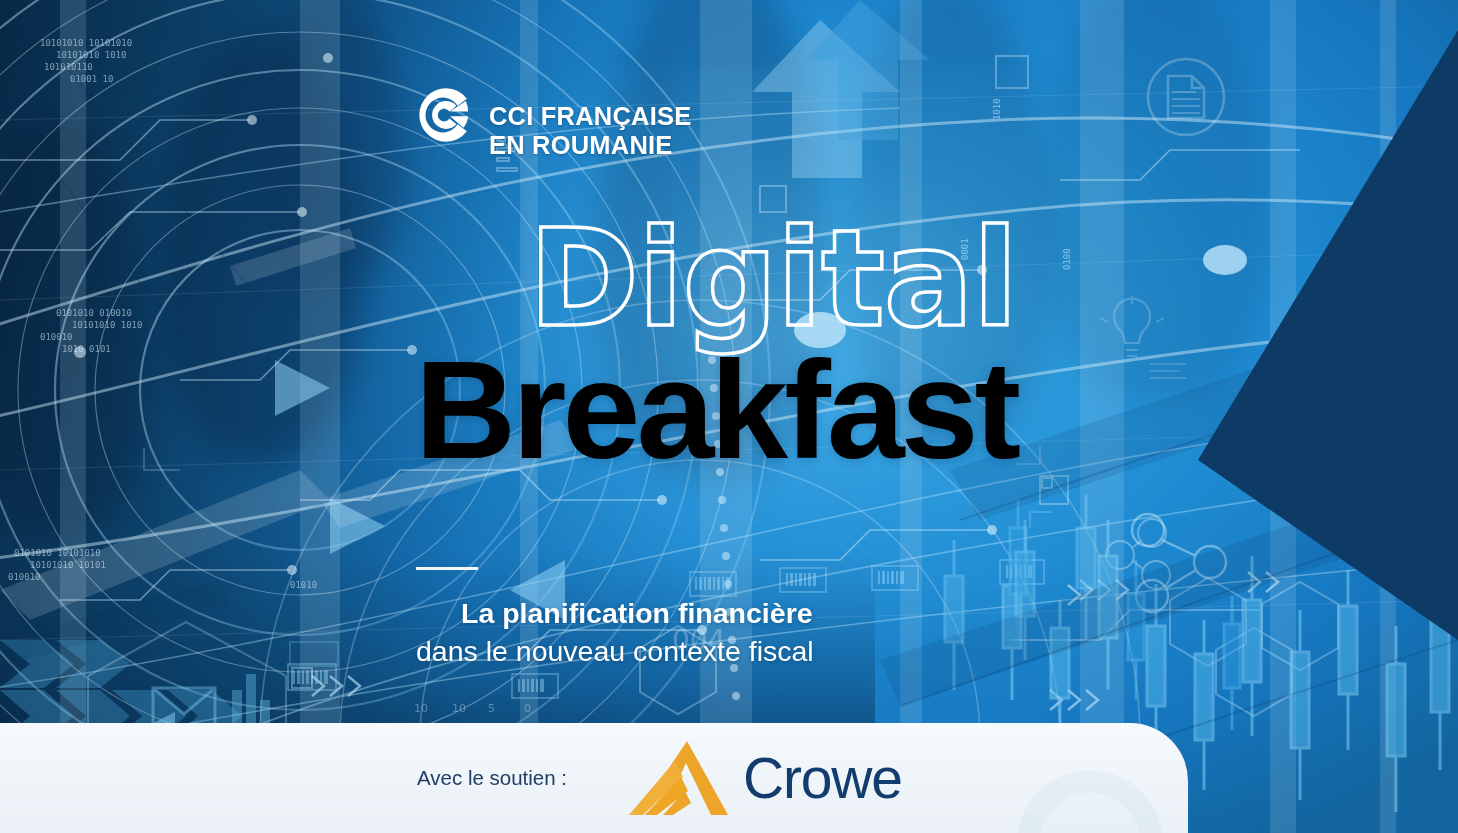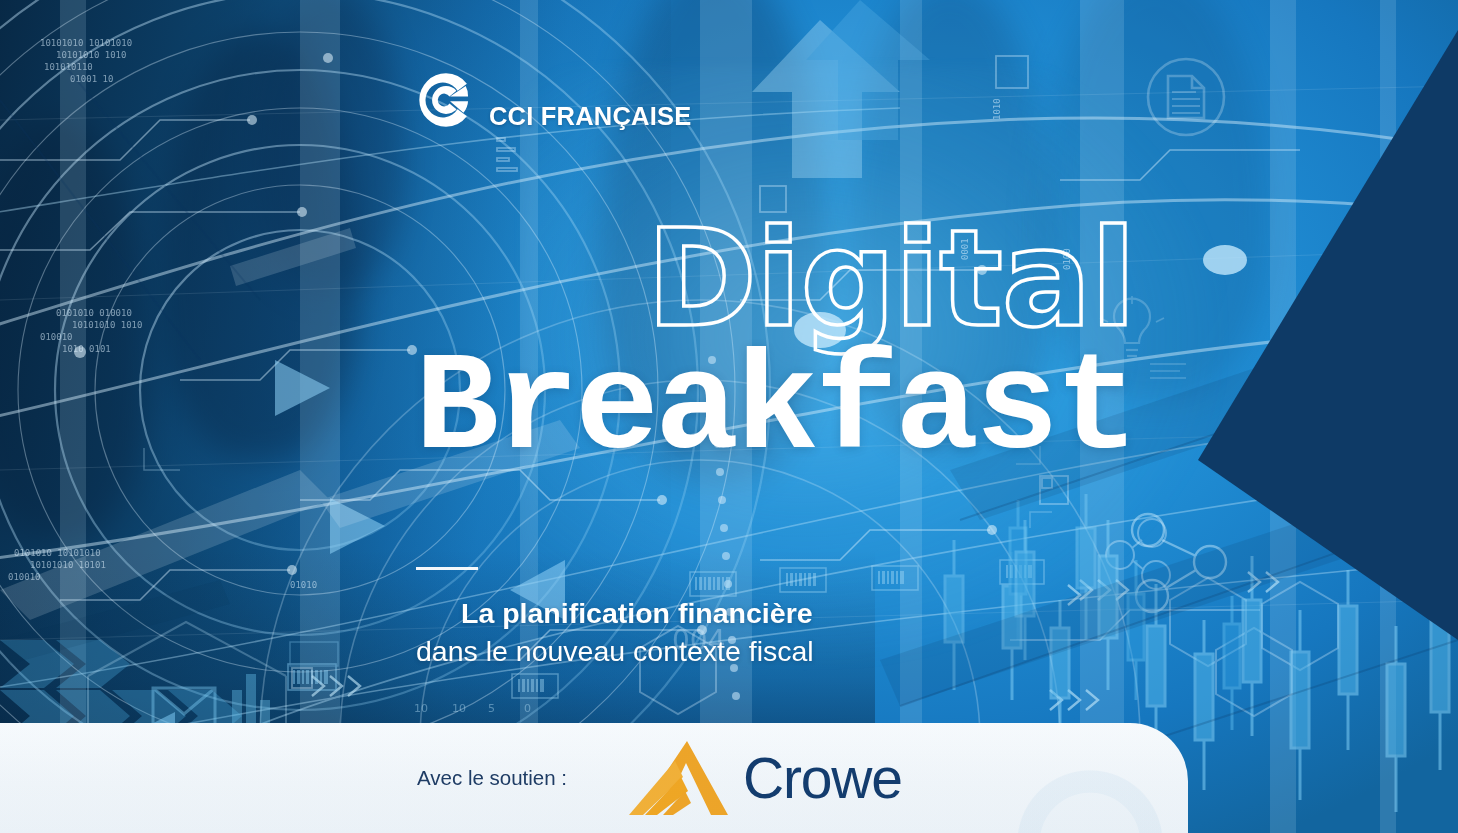--- a/index.html
+++ b/index.html
@@ -65,23 +65,23 @@
     letter-spacing:-1px;
     color:transparent;
     -webkit-text-stroke:3.4px #ffffff;
     text-shadow:none;
     font-family:"DejaVu Sans", sans-serif;
     text-align:right;
   }
   .title-solid{
     font-size:140px; font-weight:bold; line-height:.94;
     letter-spacing:-4px;
-    color:#ffffff;
+    color:#000000;
     margin-top:4px;
-    font-family:Liberation Mono, monospace;
+    font-family:Liberation Sans, sans-serif;
     text-shadow:0 2px 10px rgba(5,40,75,.20);
   }
 
   .divider{
     position:absolute; left:416px; top:567px;
     width:62px; height:3px; background:#ffffff; opacity:.95;
   }
 
   .subtitle{
     position:absolute; left:416px; top:595px;
@@ -546,20 +546,21 @@
 
       <path d="M50,4 A46,46 0 1 0 50,96 A46,46 0 0 0 86,78 L70,66 A30,30 0 1 1 70,34 L86,22 A46,46 0 0 0 50,4 Z" fill="#ffffff"></path>
 
       <path d="M50,26 A24,24 0 1 0 50,74 A24,24 0 0 0 68,66 L56,56 A11,11 0 1 1 56,44 L68,34 A24,24 0 0 0 50,26 Z" fill="#ffffff"></path>
 
       <path d="M57,44 L84,26 A34,34 0 0 1 88,44 Z" fill="#ffffff"></path>
       <path d="M57,52 L88,52 A34,34 0 0 1 80,72 Z" fill="#ffffff"></path>
     </svg>
     <div class="logo-text">
       <div>CCI FRANÇAISE</div>
+      <div>EN ROUMANIE</div>
     </div>
   </div>
 
   <div class="title-wrap">
     <div class="title-outline">Digital</div>
     <div class="title-solid">Breakfast</div>
   </div>
 
   <div class="divider"></div>
 

